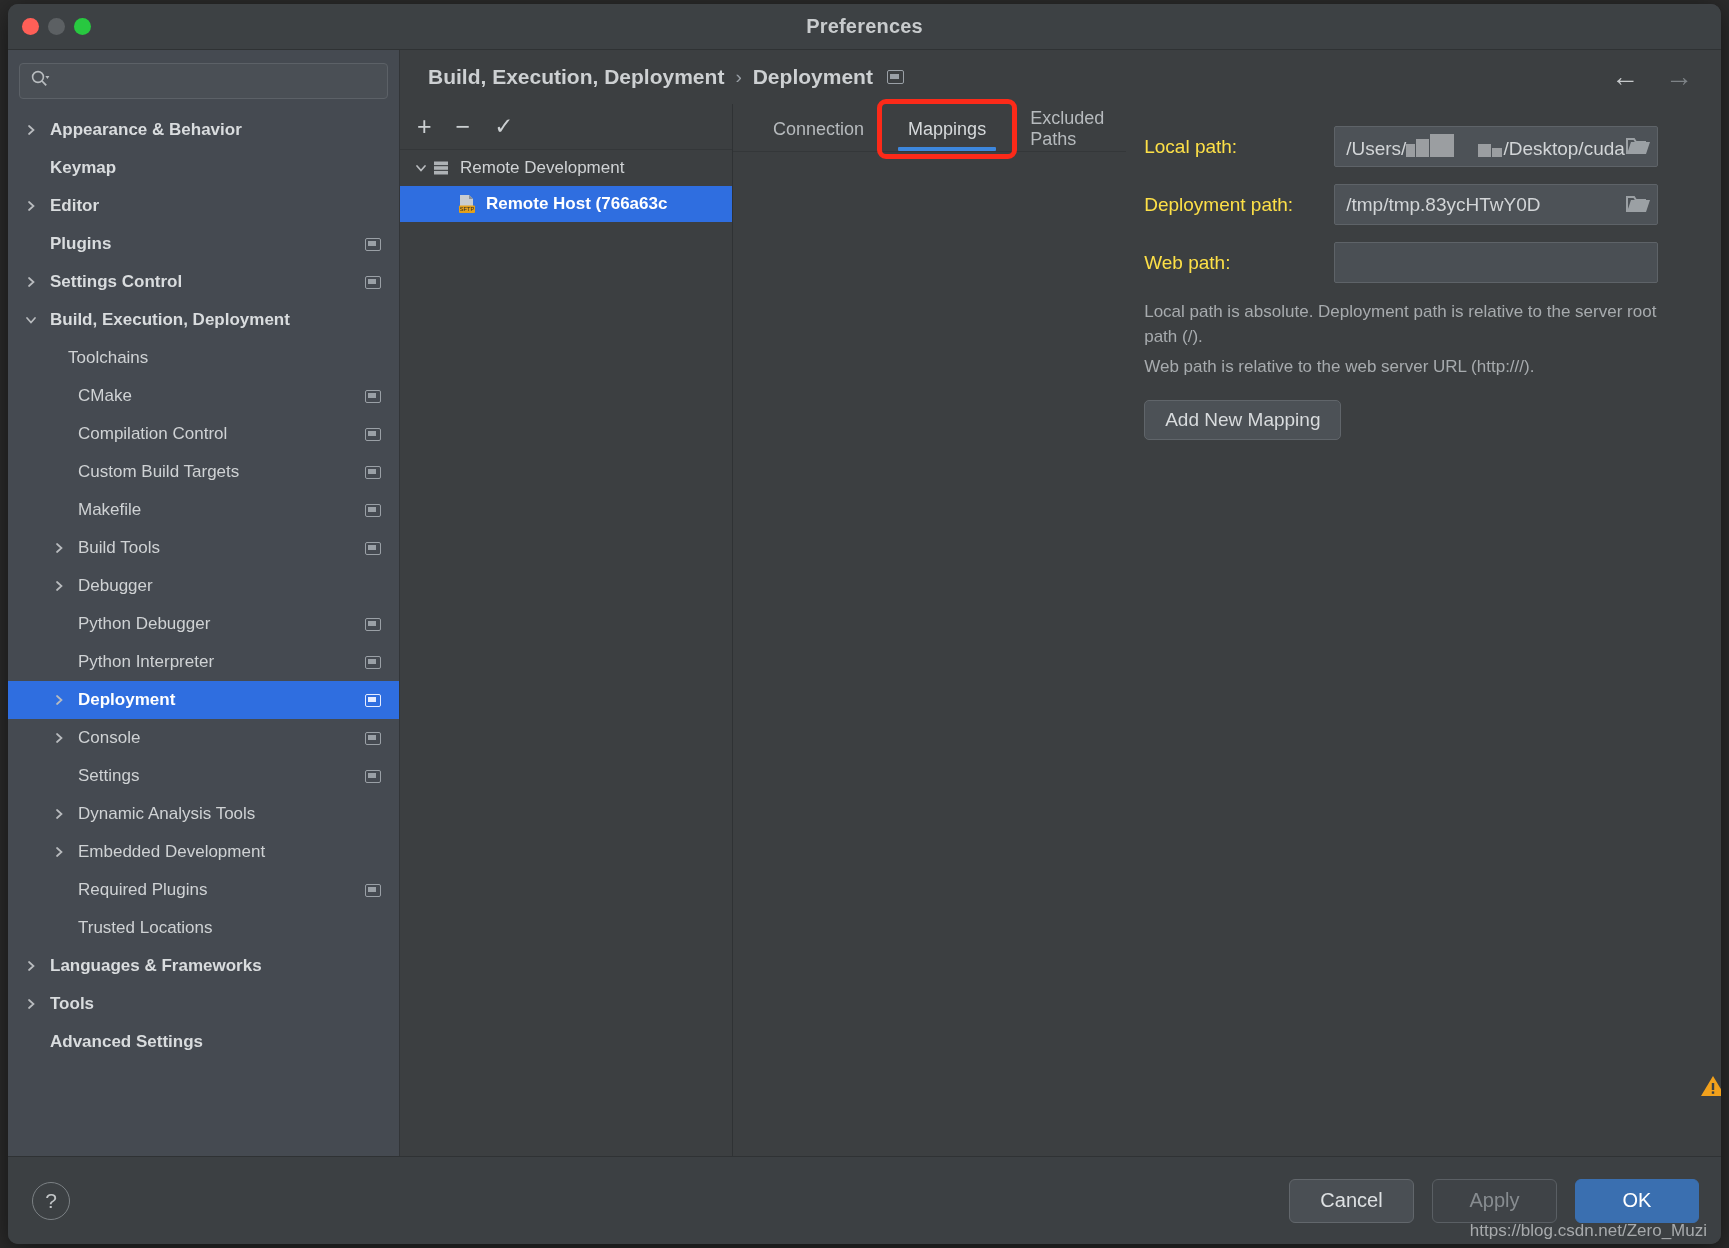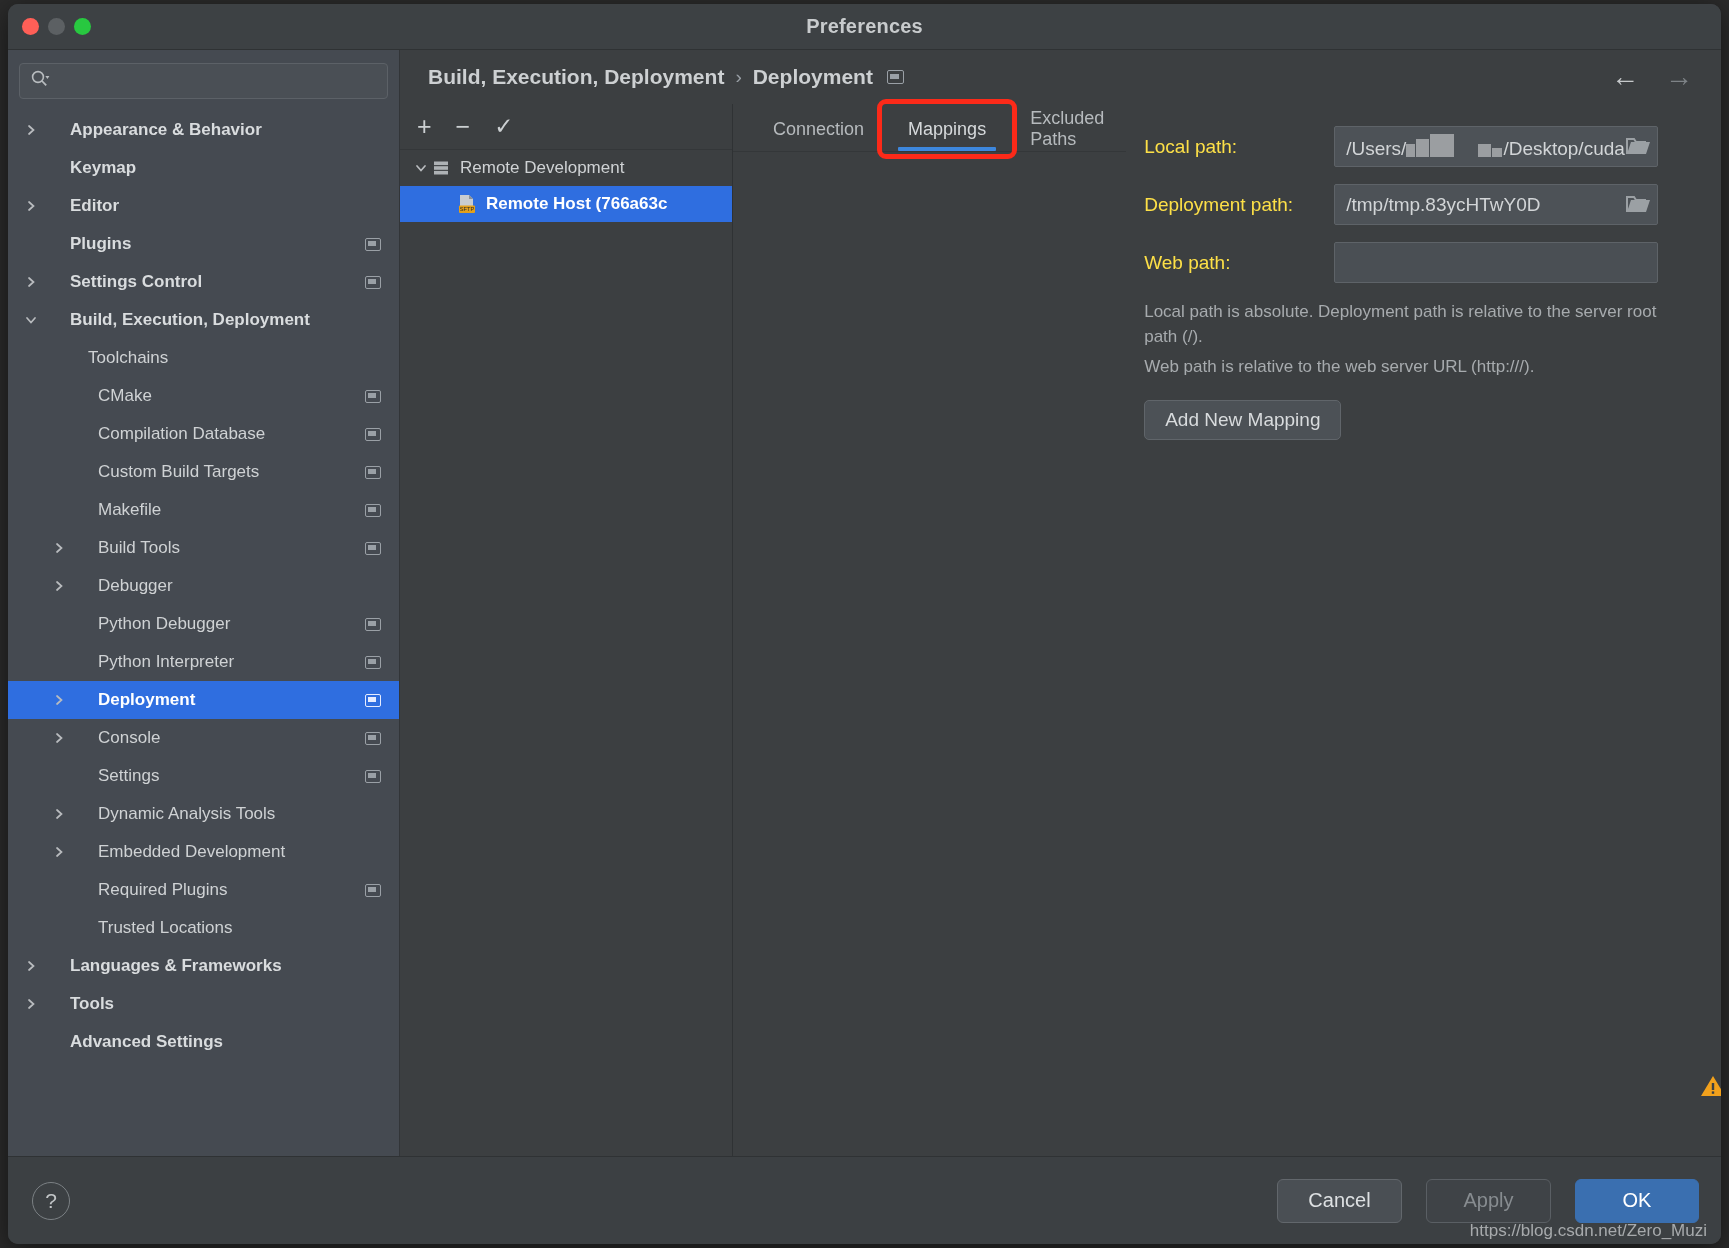--- a/index.html
+++ b/index.html
@@ -55,21 +55,20 @@
   .search-box input {
     flex: 1; background: transparent; border: none; outline: none;
     color: #d6d8da; font-size: 15px; font-family: "Liberation Sans", sans-serif;
     margin-left: 8px;
   }
   .tree { flex: 1 1 auto; overflow: hidden; padding-top: 2px; }
   .tree-row {
     height: 38px; display: flex; align-items: center;
     padding-right: 18px; position: relative; cursor: default;
     white-space: nowrap;
-    gap: 20px;
   }
   .tree-row.selected { background: #2f6ee0; }
   .tw {
     width: 18px; height: 18px; flex: 0 0 18px;
     display: flex; align-items: center; justify-content: center;
     color: #b9bcbf; font-size: 15px;
   }
   .tw.empty { visibility: hidden; }
   .tree-label { font-size: 17px; color: #cfd2d4; }
   .tree-row.top > .tree-label { font-weight: bold; color: #d9dcde; }
@@ -193,21 +192,21 @@
     display: flex; align-items: center;
     padding: 0 22px 0 24px;
     position: relative;
   }
   .help-btn {
     width: 38px; height: 38px; border-radius: 50%;
     border: 1.6px solid #7b8084; color: #c2c5c7;
     display: flex; align-items: center; justify-content: center;
     font-size: 21px; cursor: default;
   }
-  .fbtns { margin-left: auto; display: flex; gap: 24px; }
+  .fbtns { margin-left: auto; display: flex; gap: 18px; }
   .btn {
     min-width: 125px; height: 44px; border-radius: 6px;
     display: flex; align-items: center; justify-content: center;
     font-size: 20px; cursor: default;
   }
   .btn.cancel { background: #4a4f54; border: 1px solid #62676c; color: #dde0e2; }
   .btn.apply { background: #3f4347; border: 1px solid #5a5f64; color: #878c90; }
   .btn.ok { background: #3a6fb0; border: 1px solid #3a6fb0; color: #ffffff; min-width: 124px; }
   .watermark {
     position: absolute; right: 14px; bottom: 3px;
@@ -290,21 +289,21 @@
             <span class="tw empty"></span>
             <span class="tree-label" style="">Toolchains</span>
           </div>
           <div class="tree-row" style="padding-left: 42px;">
             <span class="tw empty"></span>
             <span class="tree-label" style="margin-left: 10px;">CMake</span>
             <span class="proj-badge"></span>
           </div>
           <div class="tree-row" style="padding-left: 42px;">
             <span class="tw empty"></span>
-            <span class="tree-label" style="margin-left: 10px;">Compilation Database</span>
+            <span class="tree-label" style="margin-left: 10px;">Compilation Control</span>
             <span class="proj-badge"></span>
           </div>
           <div class="tree-row" style="padding-left: 42px;">
             <span class="tw empty"></span>
             <span class="tree-label" style="margin-left: 10px;">Custom Build Targets</span>
             <span class="proj-badge"></span>
           </div>
           <div class="tree-row" style="padding-left: 42px;">
             <span class="tw empty"></span>
             <span class="tree-label" style="margin-left: 10px;">Makefile</span>

